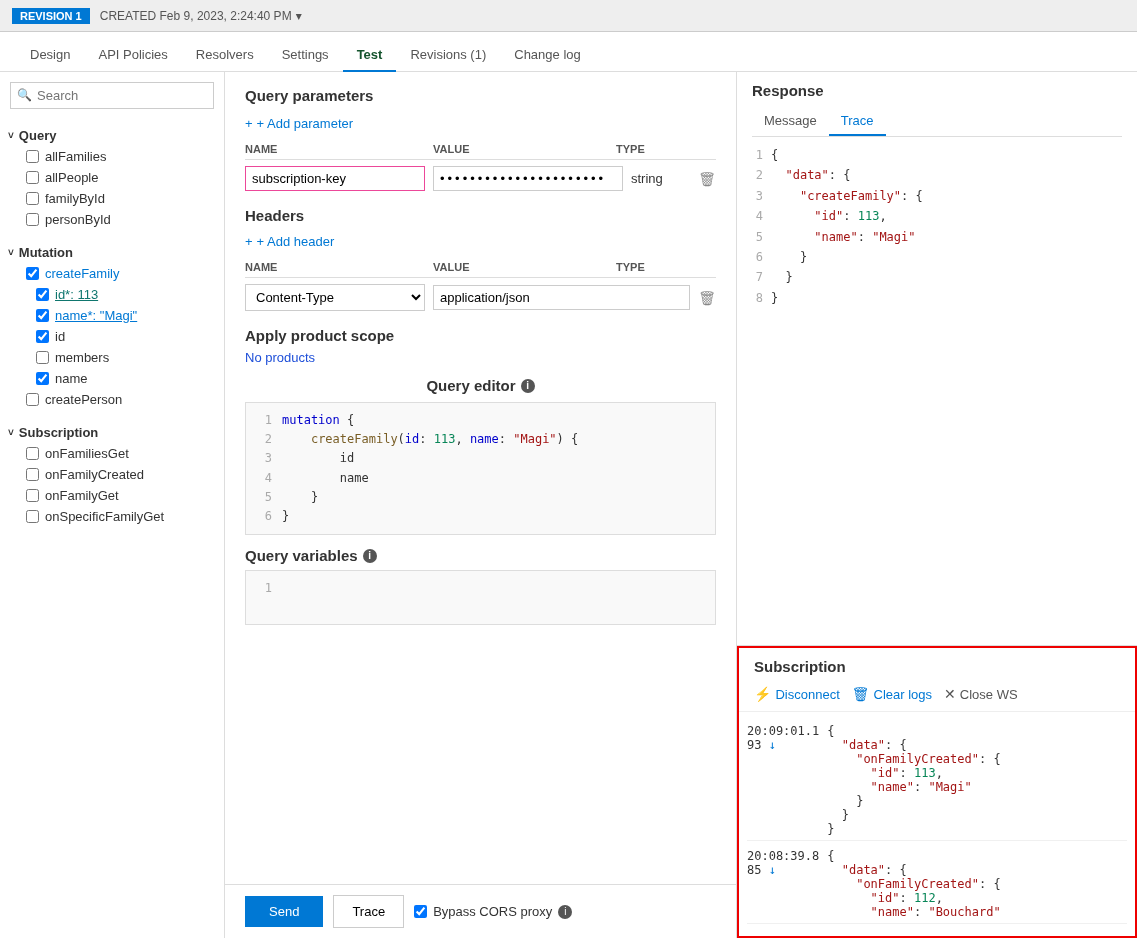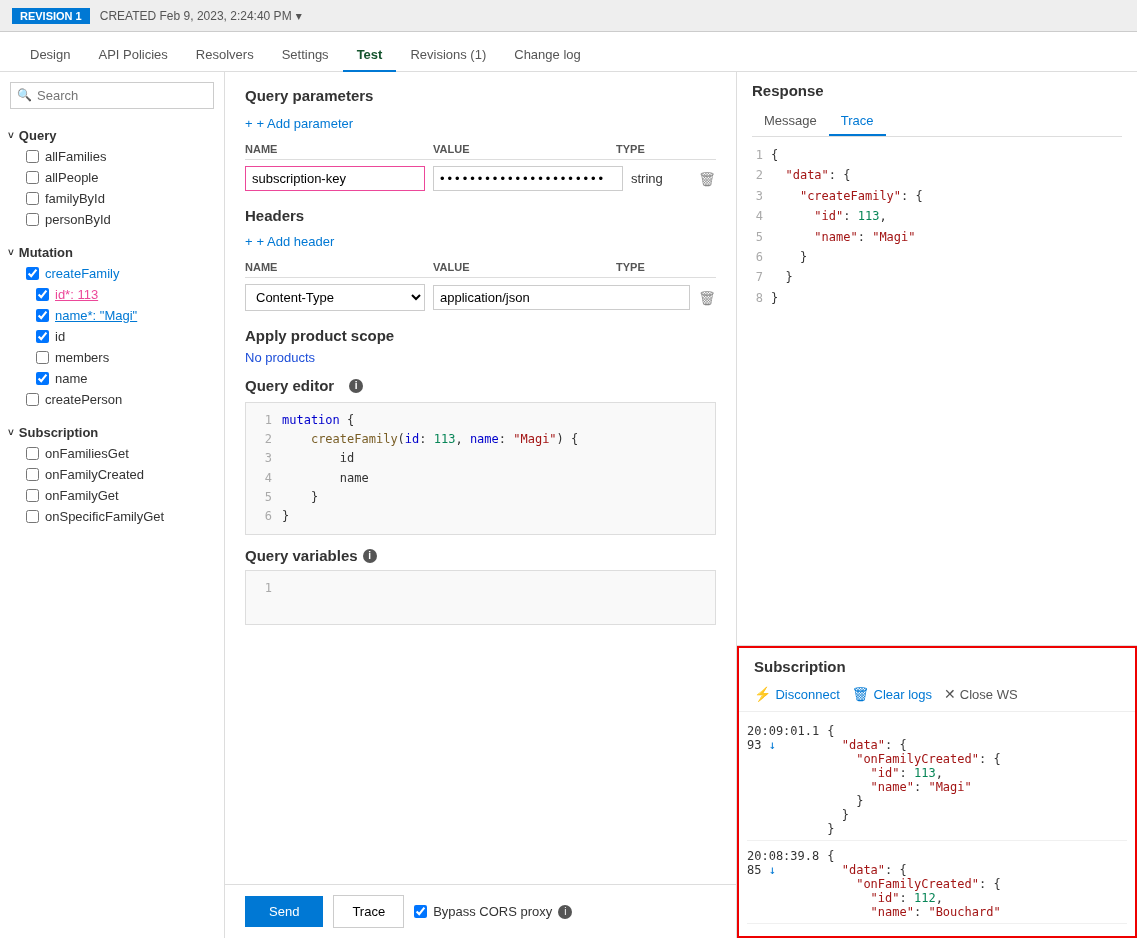--- a/index.html
+++ b/index.html
@@ -44,21 +44,21 @@
     .param-row .type-text { width: 100px; font-size: 13px; color: #333; }
     .delete-icon { color: #888; cursor: pointer; font-size: 14px; }
 
     .header-section-title { font-size: 15px; font-weight: 600; margin-top: 8px; margin-bottom: 10px; }
 
     select.type-select { border: 1px solid #ccc; padding: 4px 6px; font-size: 13px; width: 180px; background: white; }
 
     .product-scope { font-size: 15px; font-weight: 600; margin-top: 8px; margin-bottom: 6px; }
     .no-products { font-size: 13px; color: #1d4ed8; margin-bottom: 12px; }
 
-    .query-editor-title { font-size: 15px; font-weight: 600; margin-top: 6px; margin-bottom: 8px; display: flex; align-items: center; gap: 15px; }
+    .query-editor-title { font-size: 15px; font-weight: 600; margin-top: 6px; margin-bottom: 8px; display: flex; align-items: center; gap: 5px; justify-content: center; }
     .info-icon { width: 14px; height: 14px; background: #555; color: white; border-radius: 50%; font-size: 10px; display: inline-flex; align-items: center; justify-content: center; }
 
     .code-editor { background: #f9f9f9; border: 1px solid #ddd; font-family: 'Consolas', monospace; font-size: 12px; padding: 8px; min-height: 110px; position: relative; }
     .code-line { display: flex; gap: 10px; line-height: 1.6; }
     .line-num { color: #aaa; min-width: 18px; text-align: right; }
     .code-text { color: #333; }
     .code-text .kw { color: #0000cc; }
     .code-text .fn { color: #795E26; }
     .code-text .str { color: #a31515; }
     .code-text .num { color: #098658; }
@@ -166,21 +166,21 @@
       <div class="sidebar-section-header">
         <span class="chevron">˅</span>
         <span>Mutation</span>
       </div>
       <div class="sidebar-item">
         <input type="checkbox" checked="" style="">
         <label style="color:#0078d4;">createFamily</label>
       </div>
       <div class="sidebar-item" style="padding-left:28px;">
         <input type="checkbox" checked="" style="">
-        <label style="color:#ec4899; text-decoration:underline;">id*: 113</label>
+        <label style="color:#0f766e; text-decoration:underline;">id*: 113</label>
       </div>
       <div class="sidebar-item" style="padding-left:28px;">
         <input type="checkbox" checked="" style="">
         <label style="color:#0078d4; text-decoration:underline;">name*: "Magi"</label>
       </div>
       <div class="sidebar-item" style="padding-left:28px;">
         <input type="checkbox" checked="" style="">
         <label>id</label>
       </div>
       <div class="sidebar-item" style="padding-left:28px;">

